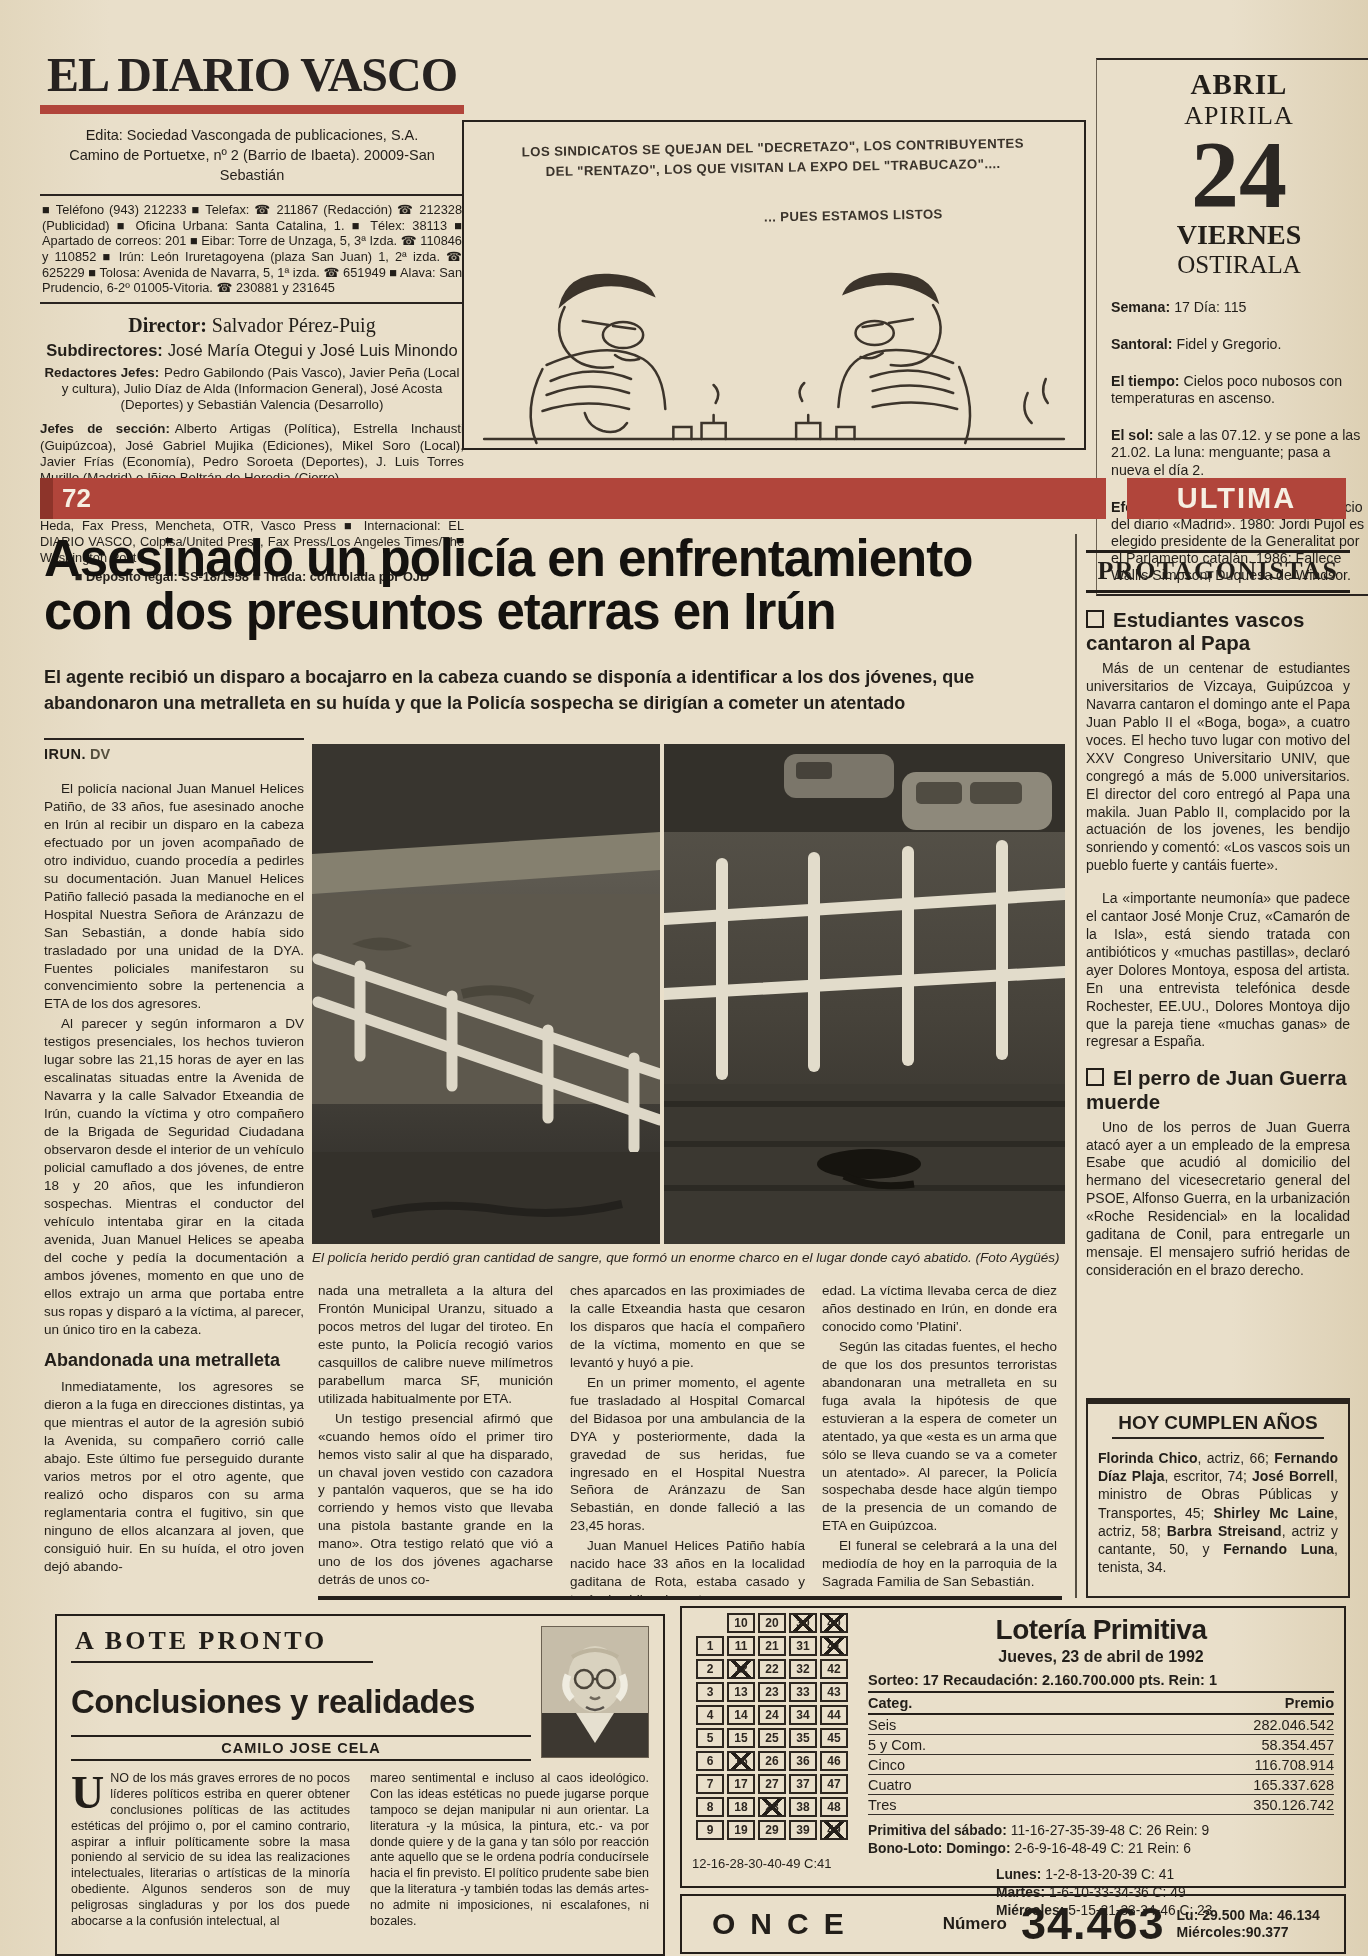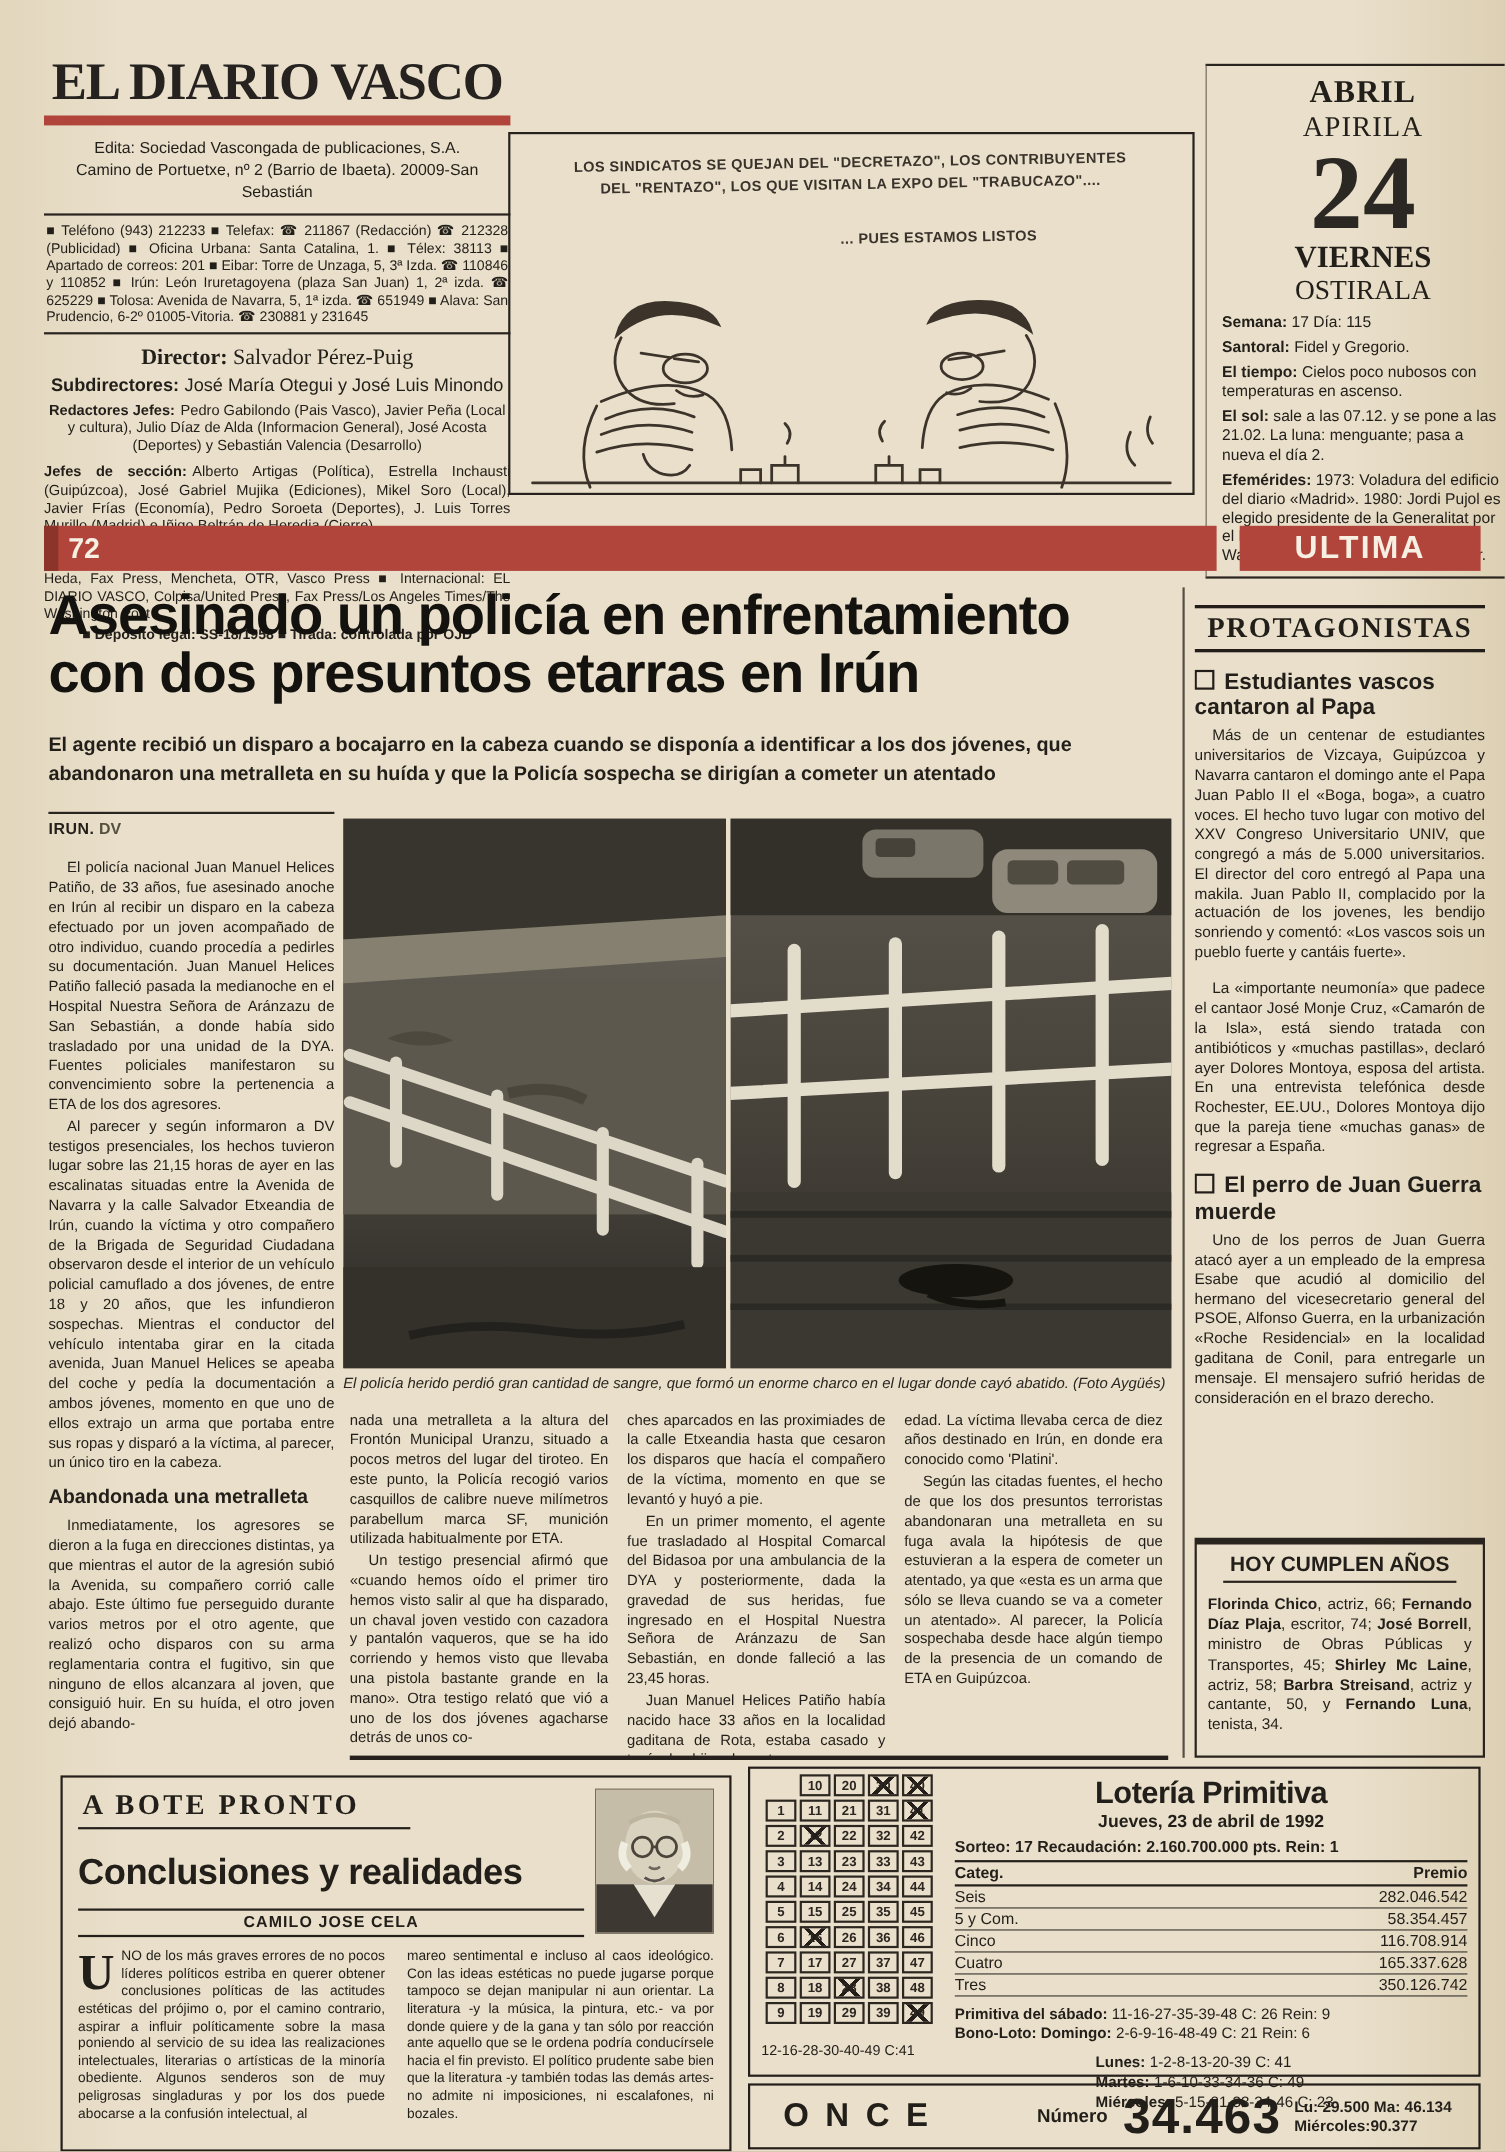--- a/index.html
+++ b/index.html
@@ -38,21 +38,21 @@
   
   .calendar{left:1096px;top:58px;width:256px;border-top:2px solid #2a2420;
     border-bottom:2px solid #2a2420;border-left:1px solid #6b6152;padding:8px 6px 10px 14px;}
   .cal-month{font-family:"Liberation Serif",serif;font-weight:bold;font-size:29px;
     text-align:center;letter-spacing:1px;}
   .cal-month-eu{font-family:"Liberation Serif",serif;font-size:26px;text-align:center;letter-spacing:1px;}
   .cal-day{font-family:"Liberation Serif",serif;font-weight:bold;font-size:96px;
     line-height:.92;text-align:center;color:#2b2723;}
   .cal-wd{font-family:"Liberation Serif",serif;font-weight:bold;font-size:28px;text-align:center;}
   .cal-wd-eu{font-family:"Liberation Serif",serif;font-size:25px;text-align:center;margin-bottom:4px;}
-  .cal-line{font-size:14.2px;line-height:1.2;margin-top:6px;}
+  .cal-line{font-size:14.2px;line-height:1.2;margin-top:20px;}
   .cal-line b{margin-right:4px;}
   
   .band{left:40px;top:478px;width:1066px;height:41px;background:#b1453b;}
   .band-notch{position:absolute;left:0;top:0;width:13px;height:41px;background:#8d342a;}
   .band-num{position:absolute;left:22px;top:0;line-height:41px;color:#f6efe2;
     font-size:26px;font-weight:bold;}
   .band-ultima{left:1127px;top:478px;width:219px;height:41px;background:#b1453b;
     color:#f6efe2;font-size:29px;font-weight:bold;letter-spacing:2px;text-align:center;line-height:41px;}
   
   .headline{left:44px;top:532px;width:1025px;font-size:51px;font-weight:bold;
@@ -314,20 +314,21 @@
     <p>Un testigo presencial afirmó que «cuando hemos oído el primer tiro hemos visto salir al que ha disparado, un chaval joven vestido con cazadora y pantalón vaqueros, que se ha ido corriendo y hemos visto que llevaba una pistola bastante grande en la mano». Otra testigo relató que vió a uno de los dos jóvenes agacharse detrás de unos co-</p>
   </div>
   <div class="abs col3 story">
     <p class="cont">ches aparcados en las proximiades de la calle Etxeandia hasta que cesaron los disparos que hacía el compañero de la víctima, momento en que se levantó y huyó a pie.</p>
     <p>En un primer momento, el agente fue trasladado al Hospital Comarcal del Bidasoa por una ambulancia de la DYA y posteriormente, dada la gravedad de sus heridas, fue ingresado en el Hospital Nuestra Señora de Aránzazu de San Sebastián, en donde falleció a las 23,45 horas.</p>
     <p>Juan Manuel Helices Patiño había nacido hace 33 años en la localidad gaditana de Rota, estaba casado y tenía dos hijos de corta</p>
   </div>
   <div class="abs col4 story">
     <p class="cont">edad. La víctima llevaba cerca de diez años destinado en Irún, en donde era conocido como 'Platini'.</p>
     <p>Según las citadas fuentes, el hecho de que los dos presuntos terroristas abandonaran una metralleta en su fuga avala la hipótesis de que estuvieran a la espera de cometer un atentado, ya que «esta es un arma que sólo se lleva cuando se va a cometer un atentado». Al parecer, la Policía sospechaba desde hace algún tiempo de la presencia de un comando de ETA en Guipúzcoa.</p>
+    <p>El funeral se celebrará a la una del mediodía de hoy en la parroquia de la Sagrada Familia de San Sebastián.</p>
   </div>
 
   <div class="abs divider-v"></div>
   <div class="abs bottom-rule"></div>
 
   <div class="abs prot">
     <div class="prot-header">PROTAGONISTAS</div>
     <div>
 
         <div class="prot-item">

